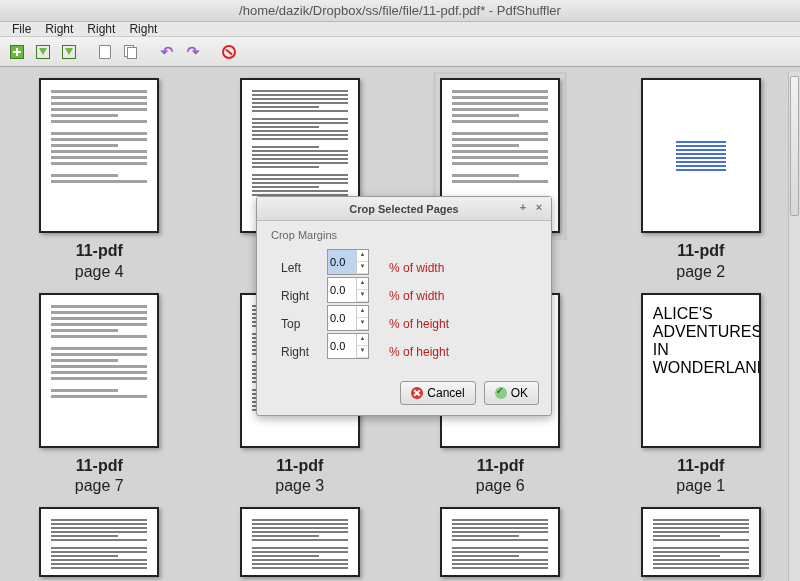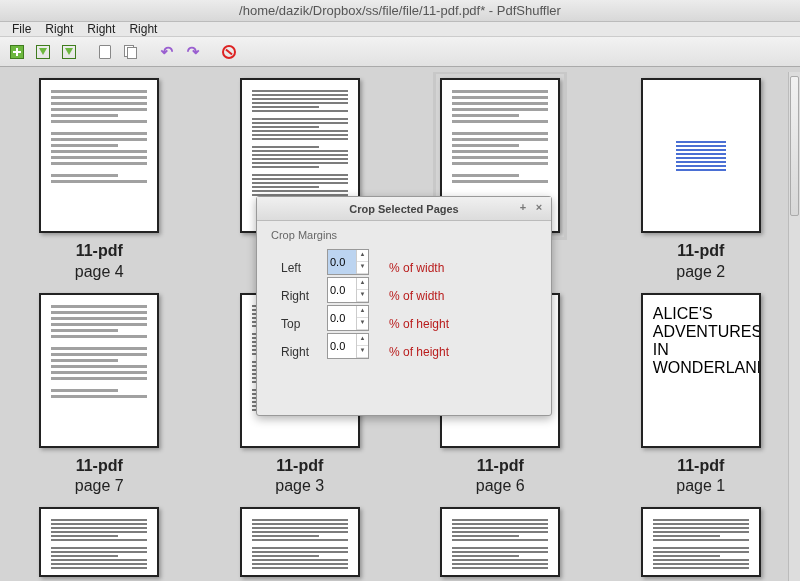--- a/index.html
+++ b/index.html
@@ -436,13 +436,23 @@
             <input value="0.0" style="">
             <div class="ar">
               <div>▲</div>
               <div>▼</div>
             </div>
           </div>
           <div class="unit">% of height</div>
         </div>
       </div>
   </div>
+  <div class="dlg-foot">
+    <div class="btn">
+      <div class="bi cancel"></div>
+      <span>Cancel</span>
+    </div>
+    <div class="btn">
+      <div class="bi ok"></div>
+      <span>OK</span>
+    </div>
+  </div>
 </div>
 
 </body></html>

